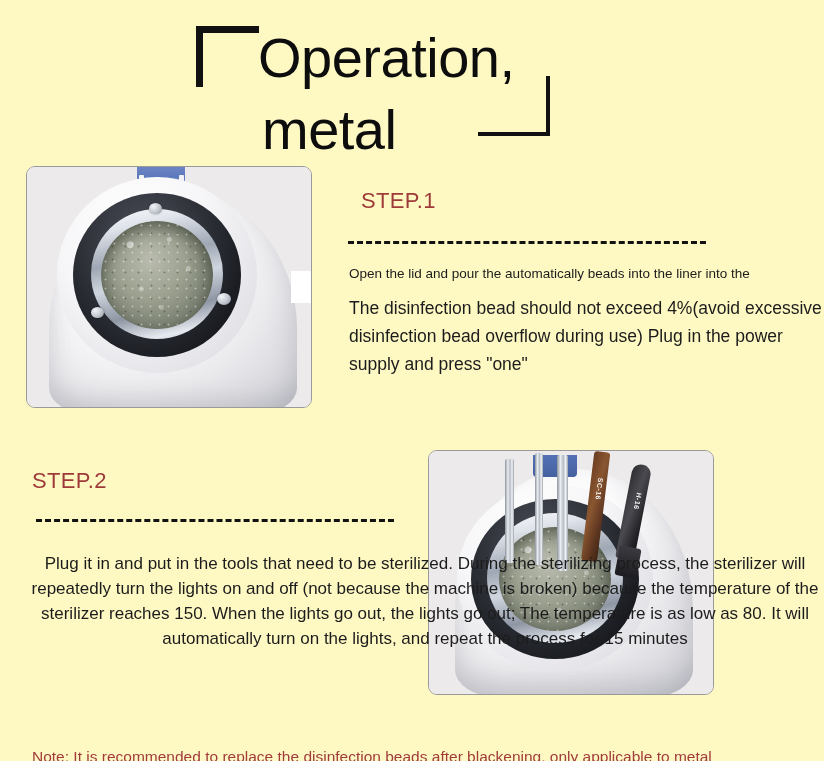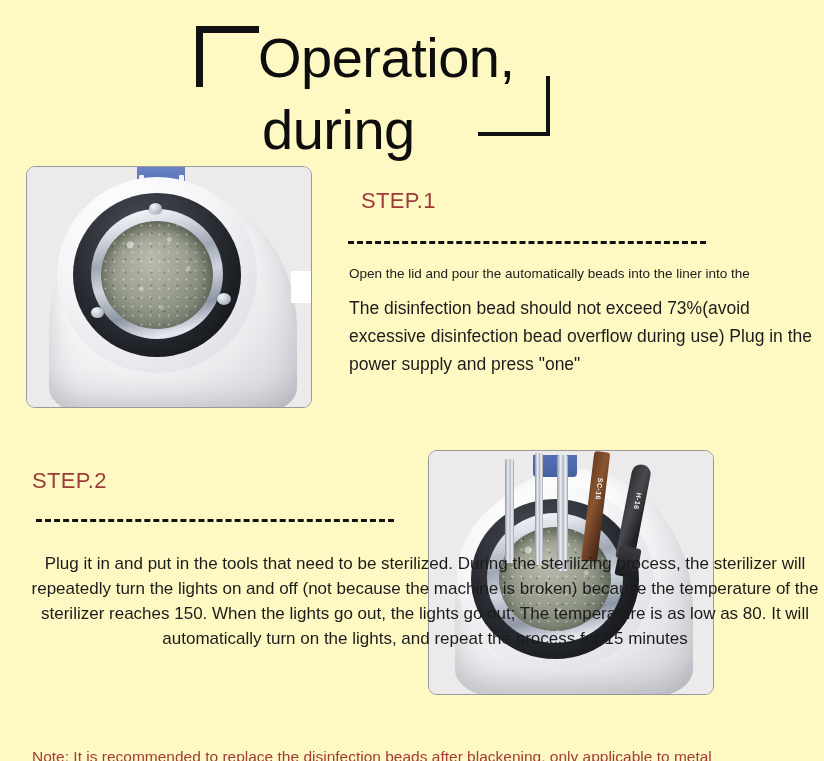--- a/index.html
+++ b/index.html
@@ -299,21 +299,21 @@
 </head>
 <body>
 
 <div id="page">
 
   <div id="title-block">
     <div class="bracket bracket-tl"></div>
     <div class="bracket bracket-br"></div>
     <div id="title-text">
       <span id="title-line-1">Operation,</span>
-      <span id="title-line-2">during</span>
+      <span id="title-line-2">metal</span>
     </div>
   </div>
 
   <div id="photo-1" class="photo-frame">
     <div class="photo-inner">
       <div id="p1-body" class="device-body"></div>
       <div id="p1-hinge"></div>
       <div id="p1-hinge-gapL"></div>
       <div id="p1-hinge-gapR"></div>
       <div id="p1-rim" class="rim"></div>
@@ -325,21 +325,21 @@
       <div id="p1-screw-top" class="screw"></div>
       <div id="p1-screw-left" class="screw"></div>
       <div id="p1-screw-right" class="screw"></div>
       <div id="p1-notch"></div>
     </div>
   </div>
 
   <div id="step1-title" class="step-title">STEP.1</div>
   <div id="step1-rule" class="dashed-rule"></div>
   <div id="step1-intro" class="body-text">Open the lid and pour the automatically beads into the liner into the</div>
-  <div id="step1-para" class="body-text">The disinfection bead should not exceed 73%(avoid excessive disinfection bead overflow during use) Plug in the power supply and press "one"</div>
+  <div id="step1-para" class="body-text">The disinfection bead should not exceed 4%(avoid excessive disinfection bead overflow during use) Plug in the power supply and press "one"</div>
 
   <div id="photo-2" class="photo-frame">
     <div class="photo-inner">
       <div id="p2-body" class="device-body"></div>
       <div id="p2-hinge"></div>
       <div id="p2-rim" class="rim"></div>
       <div id="p2-gasket" class="gasket"></div>
       <div id="p2-chrome" class="chrome"></div>
       <div id="p2-beads" class="beads">
         <div class="bead-speckle"></div>

